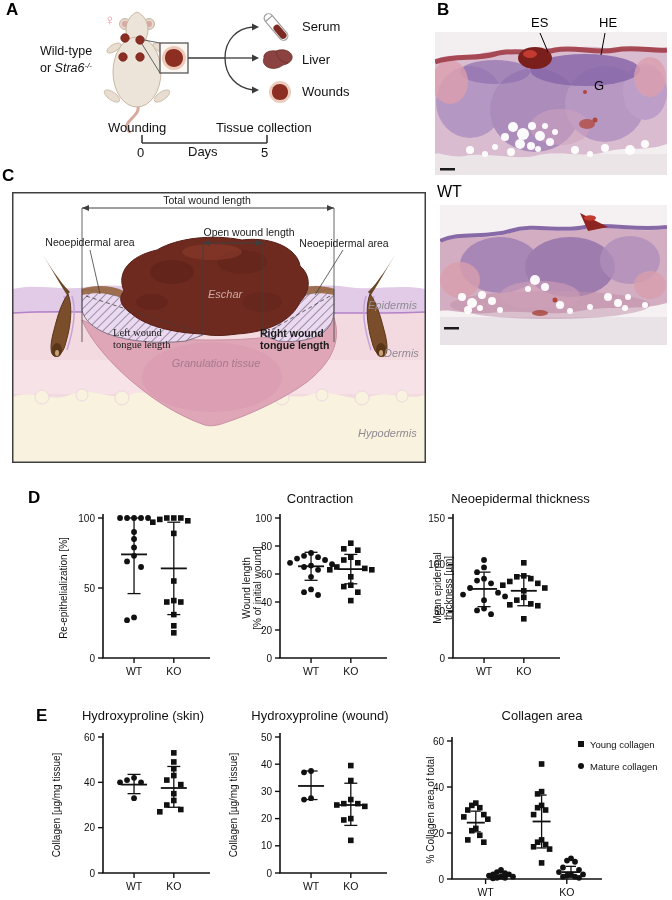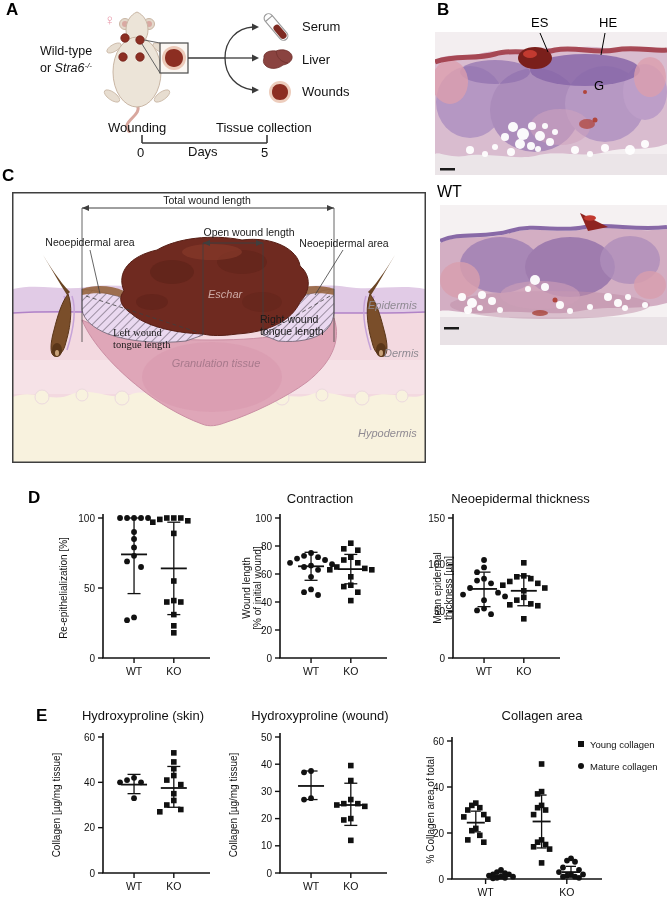--- a/index.html
+++ b/index.html
@@ -313,21 +313,21 @@
   </svg>
 
   <span class="clabel ctr" style="left:207px;top:194px;">Total wound length</span>
   <span class="clabel ctr" style="left:233px;top:226px;margin-left:16px;">Open wound length</span>
   <span class="clabel ctr" style="left:90px;top:236px;">Neoepidermal area</span>
   <span class="clabel ctr" style="left:344px;top:237px;">Neoepidermal area</span>
   <span class="tissue-label" style="left:208px;top:263px;color:#cdaaa5;margin-top:25px;">Eschar</span>
   <span class="tissue-label" style="left:368px;top:299px;">Epidermis</span>
   <span class="clabel" style="left:113px;top:327px;font-family:Liberation Serif, serif;">Left wound
 tongue length</span>
-  <span class="clabel" style="left:260px;top:313px;">Right wound
+  <span class="clabel" style="left:260px;top:327px;font-weight:bold;">Right wound
 tongue length</span>
   <span class="tissue-label ctr" style="left:216px;top:357px;color:#a8798c;">Granulation tissue</span>
   <span class="tissue-label" style="left:384px;top:347px;">Dermis</span>
   <span class="tissue-label" style="left:358px;top:427px;">Hypodermis</span>
 
   <div class="panel-label" style="left:28px;top:489px;">D</div>
 
   <div class="chart" style="left:28px;top:486px;width:200px;height:205px;">
     <div class="ylabel" style="left:-33px;top:90px;">Re-epithelialization [%]</div>
   <svg width="200" height="205">

